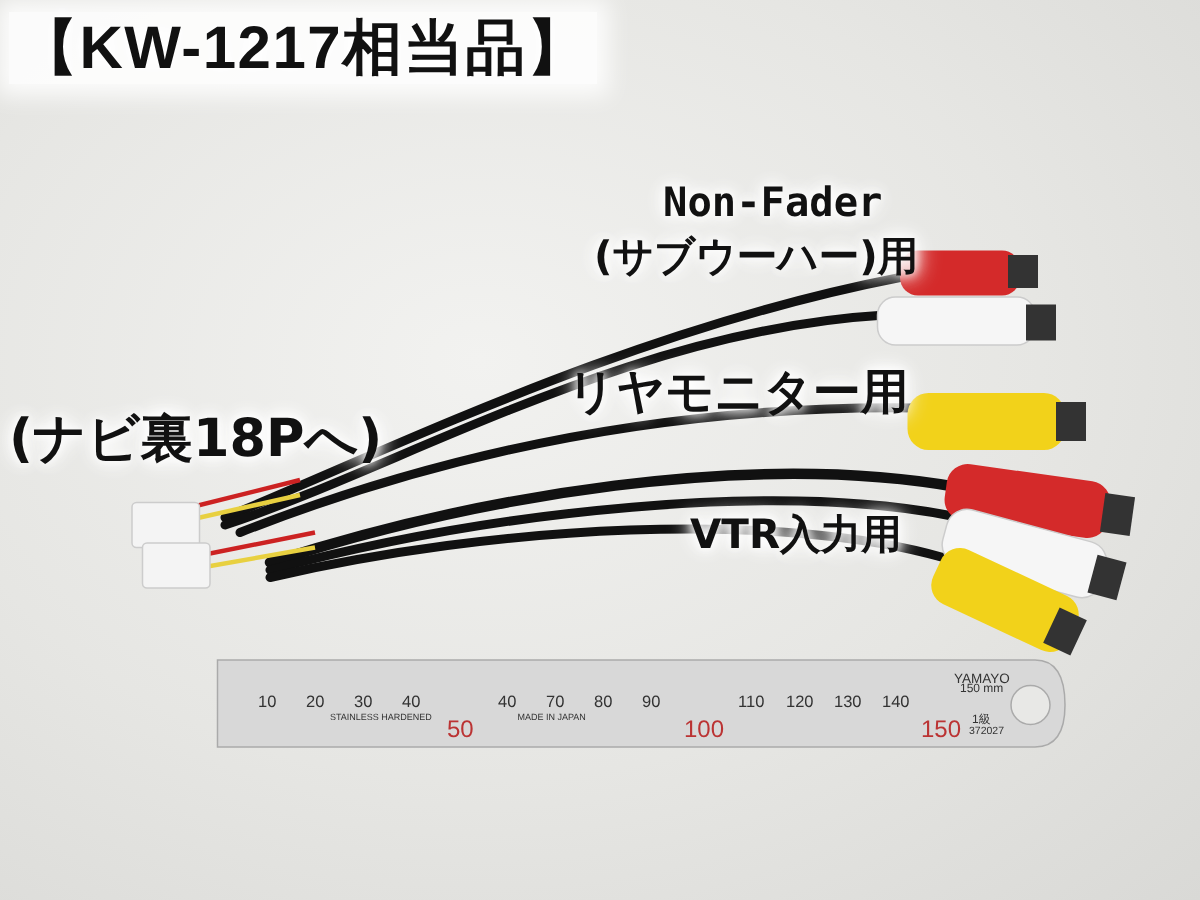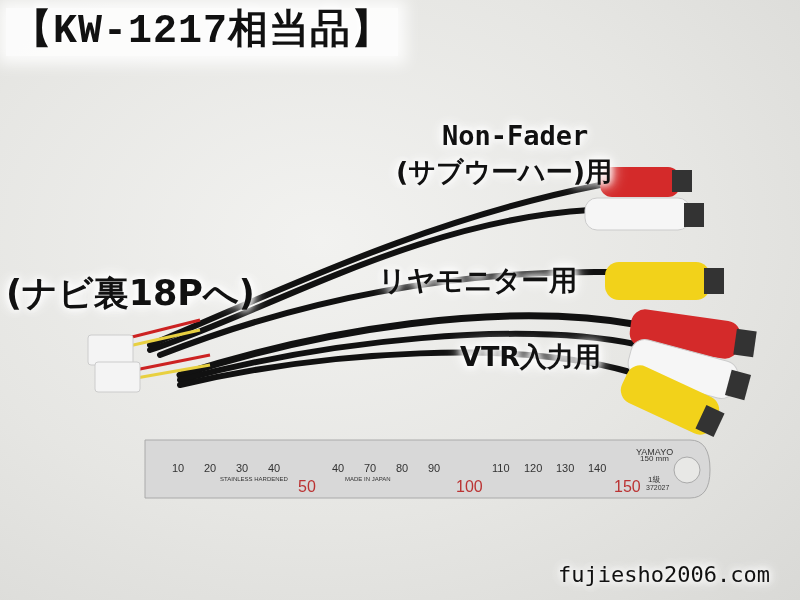--- a/index.html
+++ b/index.html
@@ -9,27 +9,27 @@
     font-family: "DejaVu Sans", sans-serif;
   }
   .scene { position: absolute; inset: 0; }
   .label {
     position: absolute; color: #111; font-weight: bold; white-space: nowrap;
     text-shadow: 0 0 6px #fff, 0 0 10px #fff, 0 0 14px #fff, 0 0 18px #fff;
     line-height: 1;
   }
   .title-label {
     left: 6px; top: 8px; font-size: 40px; letter-spacing: 1px;
-    font-family: Liberation Mono, monospace;
+    font-family: Liberation Sans, sans-serif;
     background: rgba(255,255,255,0.85); padding: 4px 6px; box-shadow: 0 0 14px 8px rgba(255,255,255,0.85);
   }
   .nonfader-label { left: 400px; top: 122px; font-size: 27px; font-family: "DejaVu Sans Mono", monospace; margin-left: 42px; }
   .subwoofer-label { left: 396px; top: 158px; font-size: 27px; }
   .navi-label { left: 6px; top: 276px; font-size: 35px; }
-  .rearmonitor-label { left: 378px; top: 245px; font-size: 28px; margin-top: 22px; }
+  .rearmonitor-label { left: 378px; top: 245px; font-size: 32px; }
   .vtr-label { left: 460px; top: 343px; font-size: 27px; }
   .site-label {
     right: 30px; bottom: 14px; font-size: 22px; font-weight: normal;
     font-family: "DejaVu Sans Mono", monospace;
   }
   svg { position: absolute; left: 0; top: 0; }
   .ruler-num { position: absolute; font-size: 11px; color: #333; font-family: "Liberation Sans", sans-serif; }
   .ruler-num.red { color: #b33; font-size: 16px; margin-top: 20px; }
 </style>
 </head>
@@ -113,14 +113,13 @@
   <span class="ruler-num" style="left:556px;top:462px">130</span>
   <span class="ruler-num" style="left:588px;top:462px">140</span>
   <span class="ruler-num red" style="left:614px;top:458px">150</span>
   <span class="ruler-num" style="left:220px;top:476px;font-size:6px">STAINLESS HARDENED</span>
   <span class="ruler-num" style="left:345px;top:476px;font-size:6px">MADE IN JAPAN</span>
   <span class="ruler-num" style="left:636px;top:447px;font-size:9px">YAMAYO</span>
   <span class="ruler-num" style="left:640px;top:454px;font-size:8px">150 mm</span>
   <span class="ruler-num" style="left:648px;top:474px;font-size:8px">1級</span>
   <span class="ruler-num" style="left:646px;top:484px;font-size:7px">372027</span>
 
-  <div class="label site-label">fujiesho2006.com</div>
 </div>
 
 </body></html>

